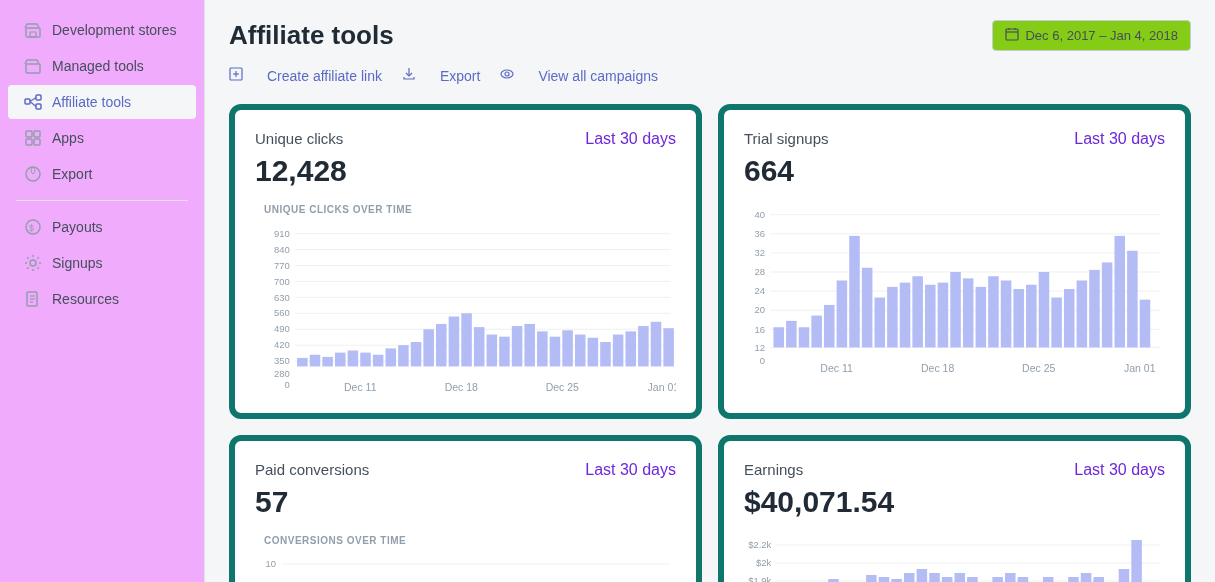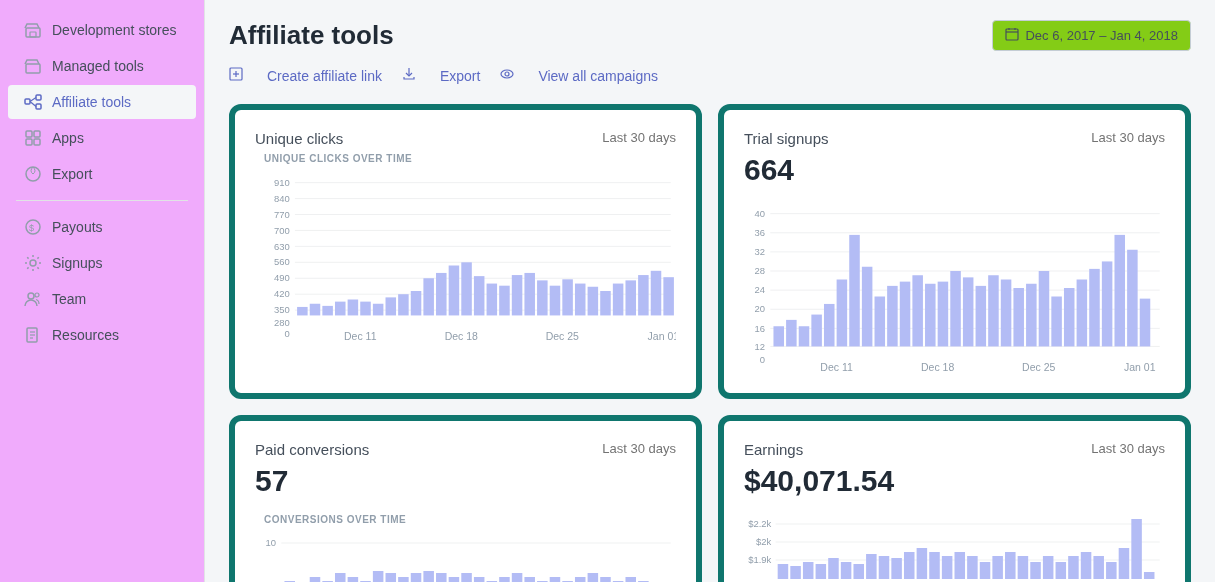--- a/index.html
+++ b/index.html
@@ -107,22 +107,22 @@
       justify-content: space-between;
       align-items: flex-start;
       margin-bottom: 6px;
     }
     .card-title {
       font-size: 15px;
       color: #454f5b;
       font-weight: 400;
     }
     .card-period {
-      font-size: 13px;
-      color: #737373;
+      font-size: 16px;
+      color: #6d28d9;
     }
     .card-value {
       font-size: 30px;
       font-weight: 600;
       color: #212b36;
       margin-bottom: 16px;
     }
     .chart-label {
       font-size: 10px;
       font-weight: 600;
@@ -223,31 +223,20 @@
     <span>Payouts</span>
   </div>
   <div class="sidebar-item">
     <span class="sidebar-icon">
       <svg width="18" height="18" viewBox="0 0 18 18" fill="none">
         <circle cx="9" cy="9" r="3" stroke="#919eab" stroke-width="1.5" fill="none"></circle>
         <path d="M9 1v2M9 15v2M1 9h2M15 9h2M3.2 3.2l1.4 1.4M13.4 13.4l1.4 1.4M3.2 14.8l1.4-1.4M13.4 4.6l1.4-1.4" stroke="#919eab" stroke-width="1.5"></path>
       </svg>
     </span>
     <span>Signups</span>
-  </div>
-  <div class="sidebar-item">
-    <span class="sidebar-icon">
-      <svg width="18" height="18" viewBox="0 0 18 18" fill="none">
-        <circle cx="7" cy="6" r="3" stroke="#919eab" stroke-width="1.5" fill="none"></circle>
-        <path d="M1 16c0-3.3 2.7-6 6-6s6 2.7 6 6" stroke="#919eab" stroke-width="1.5" fill="none"></path>
-        <circle cx="13" cy="5" r="2" stroke="#919eab" stroke-width="1.2" fill="none"></circle>
-        <path d="M15 14c0-2.2-1.3-4-3-4.5" stroke="#919eab" stroke-width="1.2" fill="none"></path>
-      </svg>
-    </span>
-    <span>Team</span>
   </div>
   <div class="sidebar-item">
     <span class="sidebar-icon">
       <svg width="18" height="18" viewBox="0 0 18 18" fill="none">
         <rect x="3" y="2" width="10" height="14" rx="1" stroke="#919eab" stroke-width="1.5" fill="none"></rect>
         <line x1="6" y1="6" x2="11" y2="6" stroke="#919eab" stroke-width="1.2"></line>
         <line x1="6" y1="9" x2="11" y2="9" stroke="#919eab" stroke-width="1.2"></line>
         <line x1="6" y1="12" x2="9" y2="12" stroke="#919eab" stroke-width="1.2"></line>
       </svg>
     </span>
@@ -303,20 +292,21 @@
     </button>
   </div>
 
   <div class="cards-grid">
 
     <div class="card">
       <div class="card-header">
         <span class="card-title">Unique clicks</span>
         <span class="card-period">Last 30 days</span>
       </div>
+      <div class="card-value">12,428</div>
       <div class="chart-label">Unique clicks over time</div>
       <div class="chart-container">
         <svg class="chart" viewBox="0 0 400 160" preserveAspectRatio="none">
 
           <line x1="38" y1="10" x2="395" y2="10" class="grid-line"></line>
           <line x1="38" y1="25" x2="395" y2="25" class="grid-line"></line>
           <line x1="38" y1="40" x2="395" y2="40" class="grid-line"></line>
           <line x1="38" y1="55" x2="395" y2="55" class="grid-line"></line>
           <line x1="38" y1="70" x2="395" y2="70" class="grid-line"></line>
           <line x1="38" y1="85" x2="395" y2="85" class="grid-line"></line>

